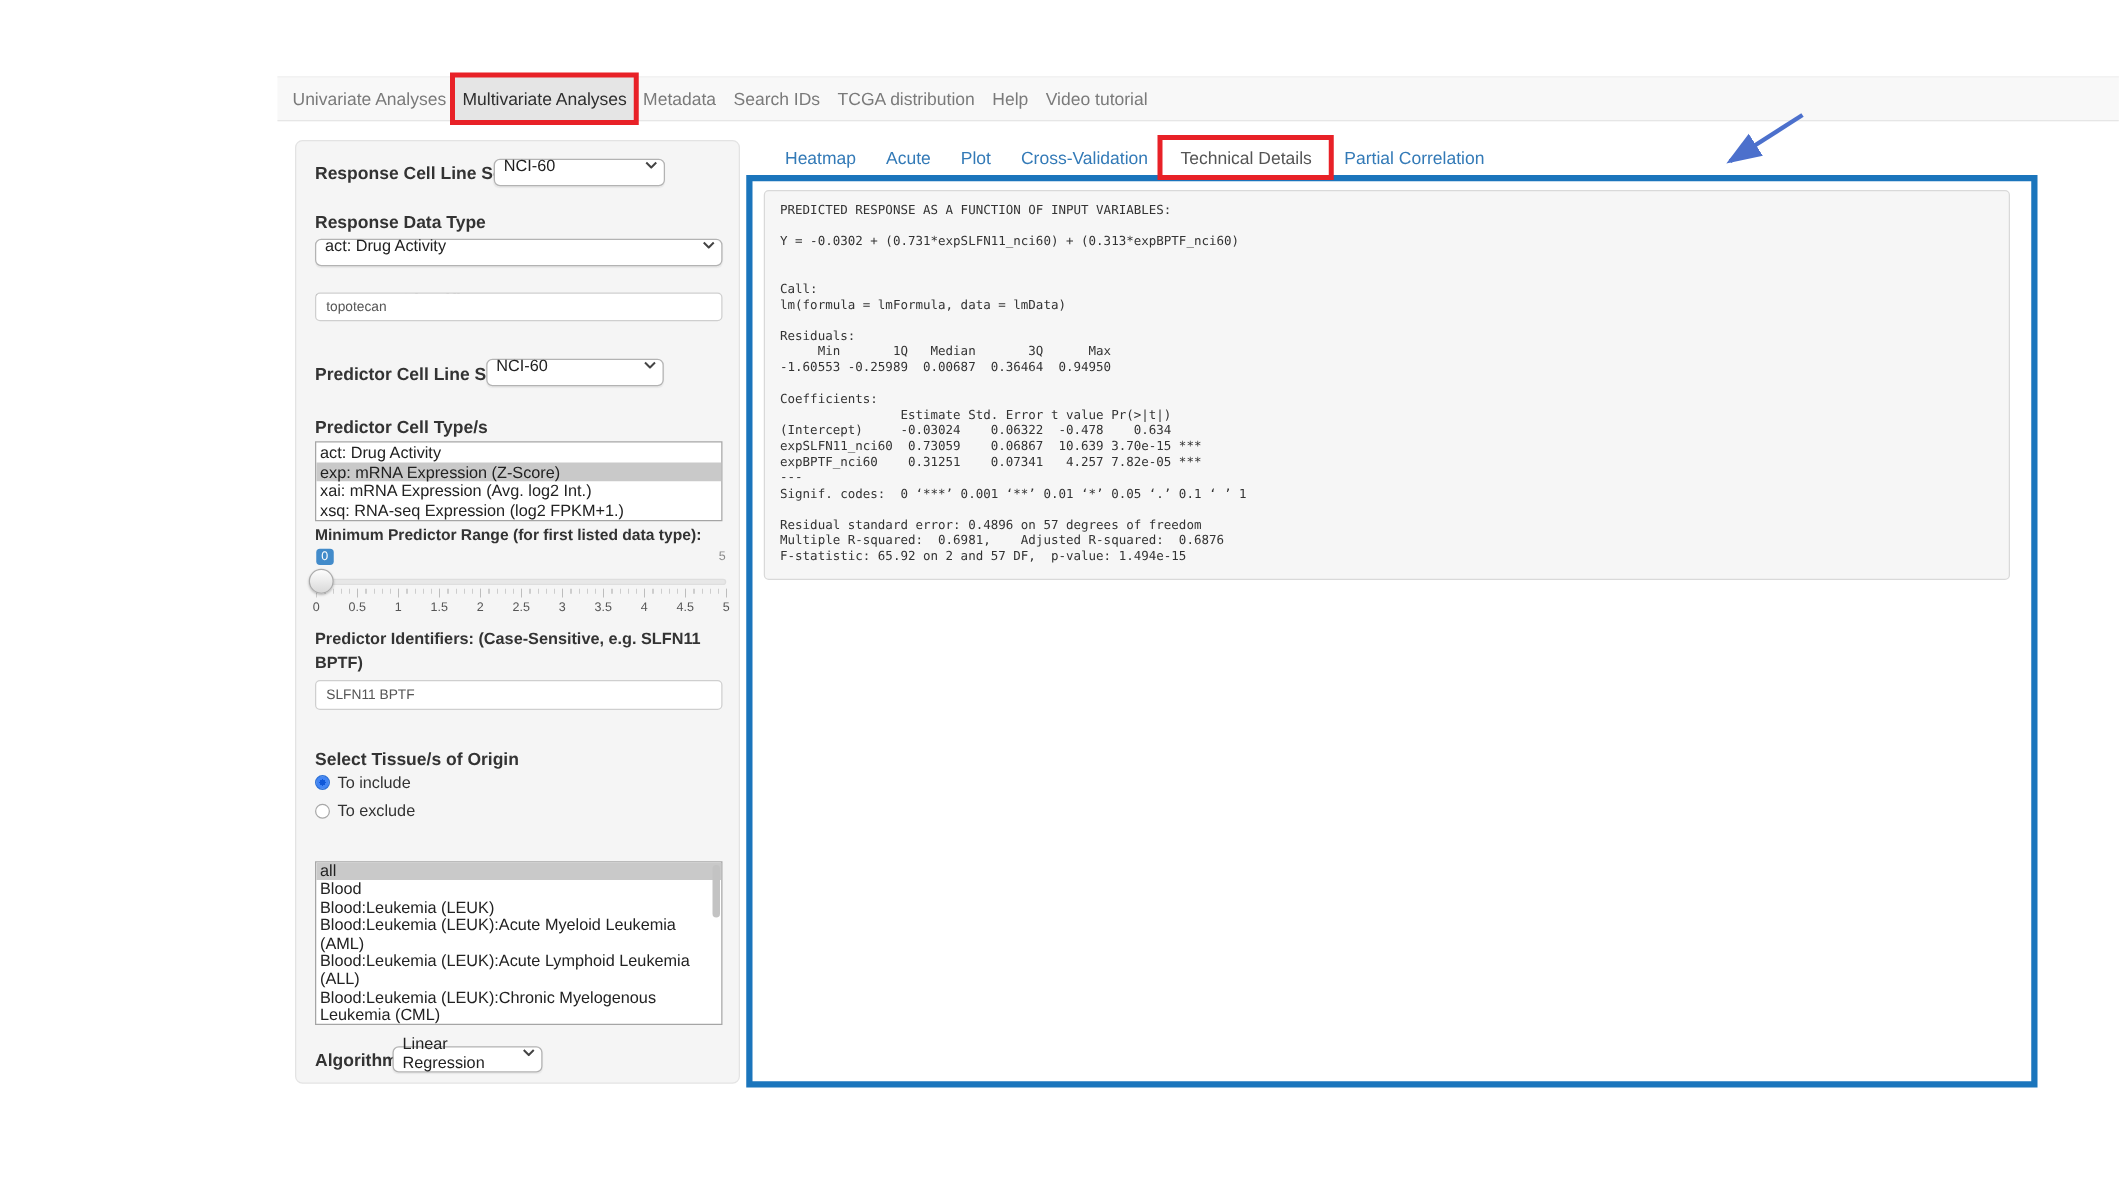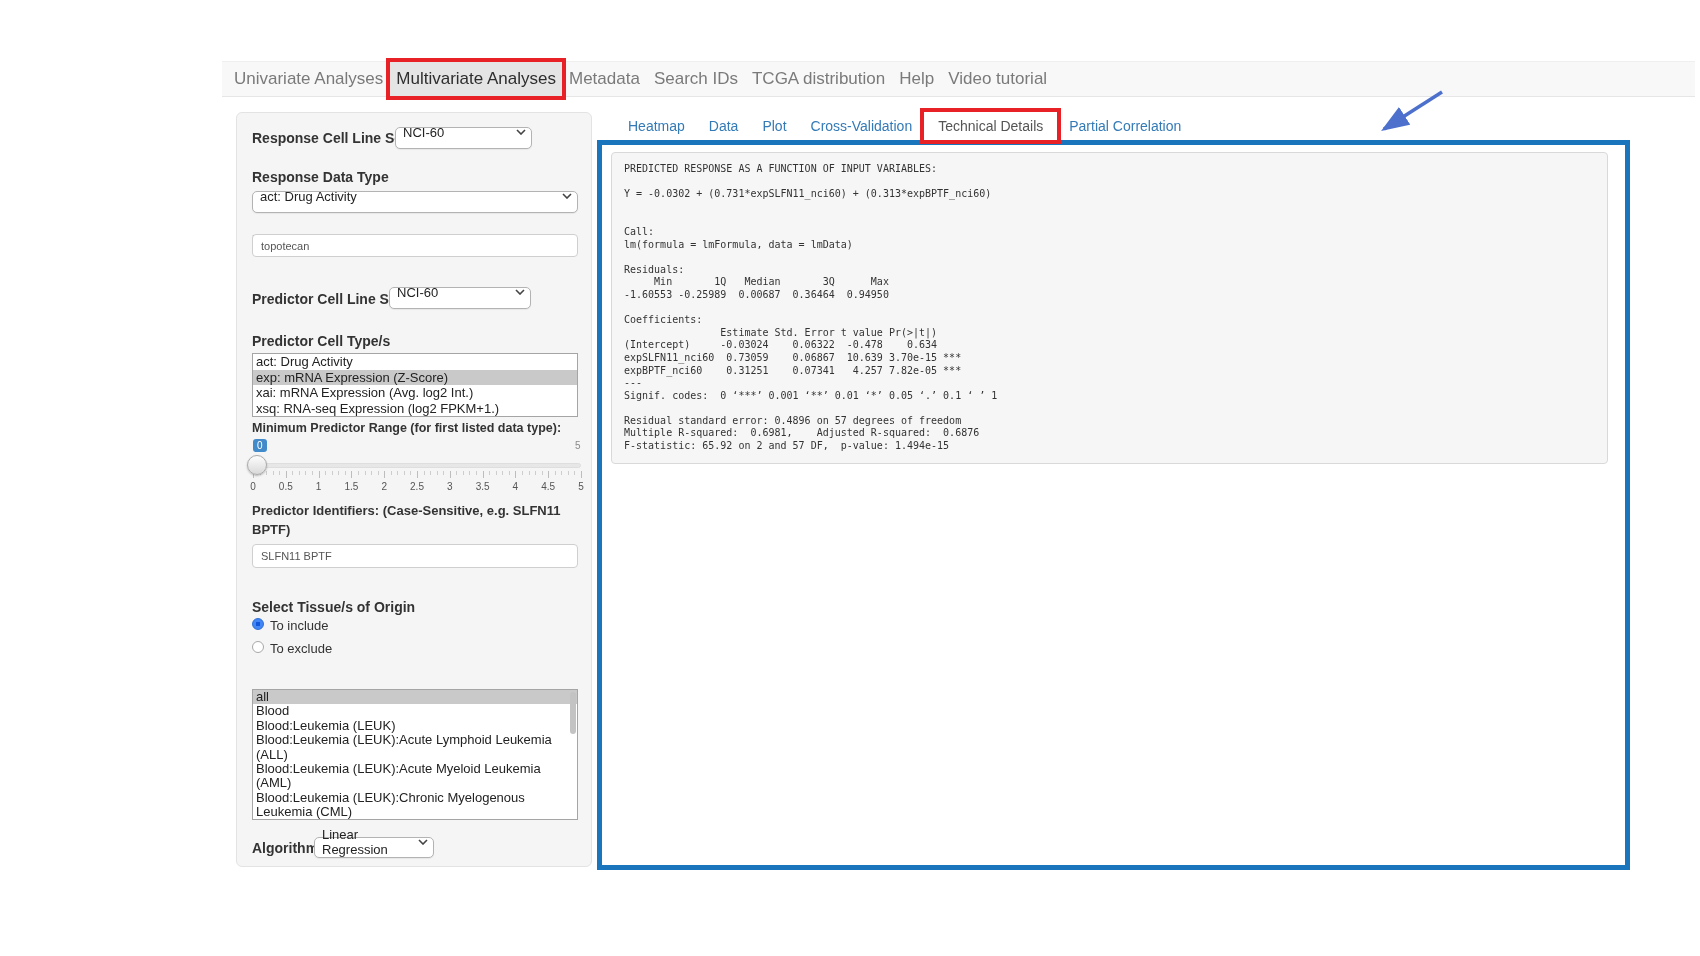--- a/index.html
+++ b/index.html
@@ -4,21 +4,21 @@
 <style>
   html,body{margin:0;padding:0;background:#fff;}
   .stage{position:relative;width:1700px;height:956px;background:#fff;
          font-family:"Liberation Sans",sans-serif;overflow:hidden;}
 
   
   .topnav{position:absolute;left:222px;top:61px;width:1473px;height:34px;
           background:#f8f8f8;border-top:1px solid #efefef;border-bottom:1px solid #e6e6e6;
           display:flex;align-items:stretch;overflow:visible;}
   .nav-item{display:flex;align-items:center;padding:0 7px;margin:0;
-            font-size:17px;color:#7a7a7a;cursor:pointer;white-space:nowrap;}
+            font-size:14px;color:#7a7a7a;cursor:pointer;white-space:nowrap;}
   .nav-item:first-child{margin-left:5px;}
   .nav-item.active{color:#2e2e2e;background:#e5e5e5;padding:0 6px;
                    box-shadow:0 0 0 4px #e82127;z-index:5;}
 
   
   .ann-title{position:absolute;left:1267px;top:20px;width:420px;
              font-size:27px;line-height:36px;font-weight:bold;color:#1277c8;}
   .ann-arrow{position:absolute;left:1368px;top:86px;}
 
   
@@ -31,21 +31,21 @@
        box-shadow:0 1px 1px rgba(0,0,0,.06);}
   .chev{flex:0 0 auto;margin-left:4px;display:flex;align-items:center;}
   .tinput{position:absolute;background:#fff;border:1px solid #cfcfcf;border-radius:4px;
           box-sizing:border-box;display:flex;align-items:center;padding-left:8px;
           font-size:11px;color:#555;cursor:text;}
   .listbox{position:absolute;background:#fff;border:1px solid #a5a5a5;box-sizing:border-box;
            font-size:13px;color:#222;overflow:hidden;}
   .listbox .opt{padding:0 3px;line-height:15.5px;cursor:pointer;}
   .listbox .opt.selected{background:#c9c9c9;}
   .listbox2 .opt{line-height:14.4px;}
-  .sb-radio-row{position:absolute;display:flex;align-items:flex-start;gap:6px;font-size:13px;color:#333;cursor:pointer;}
+  .sb-radio-row{position:absolute;display:flex;align-items:center;gap:6px;font-size:13px;color:#333;cursor:pointer;}
   .radio{width:12px;height:12px;border-radius:50%;background:#fff;border:1px solid #a8a8a8;box-sizing:border-box;}
   .radio.checked{border:1px solid #2a6fd6;
                  background:radial-gradient(circle,#0f57d8 0 2.5px,#4285f4 2.5px);}
   .scroll-thumb{position:absolute;width:6px;border-radius:3px;background:#c3c3c3;}
 
   
   .slider{position:absolute;left:0;top:324px;width:356px;height:60px;}
   .sl-badge{position:absolute;left:16px;top:2px;background:#428bca;color:#fff;
             font-size:10px;line-height:13px;padding:0 4px;border-radius:3px;}
   .sl-max{position:absolute;left:338px;top:3px;font-size:10px;color:#8a8a8a;}
@@ -175,40 +175,40 @@
     </div>
     <div class="sb-radio-row" style="left:15px;top:528px;">
       <span class="radio"></span>
       <span>To exclude</span>
     </div>
 
     <div class="listbox listbox2" style="left:15px;top:576px;width:326px;height:131px;">
       <div class="opt selected">all</div>
       <div class="opt">Blood</div>
       <div class="opt">Blood:Leukemia (LEUK)</div>
+      <div class="opt">Blood:Leukemia (LEUK):Acute Myeloid Leukemia (AML)</div>
       <div class="opt">Blood:Leukemia (LEUK):Acute Lymphoid Leukemia (ALL)</div>
-      <div class="opt">Blood:Leukemia (LEUK):Acute Myeloid Leukemia (AML)</div>
       <div class="opt">Blood:Leukemia (LEUK):Chronic Myelogenous Leukemia (CML)</div>
       <div class="scroll-thumb" style="right:1px;top:2px;height:42px;"></div>
     </div>
 
     <div class="sb-label" style="left:15px;top:727px;">Algorithm</div>
     <div class="sel" style="left:77px;top:724px;width:120px;height:21px;">
       <span>Linear Regression</span>
       <span class="chev">
           <svg width="10" height="6" viewBox="0 0 10 6">
             <path d="M1 1l4 4 4-4" fill="none" stroke="#444" stroke-width="1.6"></path>
           </svg>
         </span>
     </div>
   </div>
 
   <div class="tabs">
     <div class="tab">Heatmap</div>
-    <div class="tab">Data</div>
+    <div class="tab">Acute</div>
     <div class="tab">Plot</div>
     <div class="tab">Cross-Validation</div>
     <div class="tab active">Technical Details</div>
     <div class="tab">Partial Correlation</div>
   </div>
 
   <div class="bluebox">
     <pre class="out-pre">PREDICTED RESPONSE AS A FUNCTION OF INPUT VARIABLES:
 
 Y = -0.0302 + (0.731*expSLFN11_nci60) + (0.313*expBPTF_nci60)

